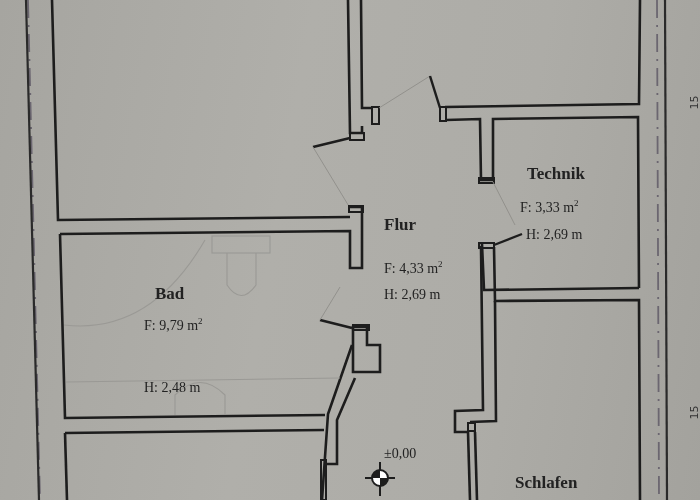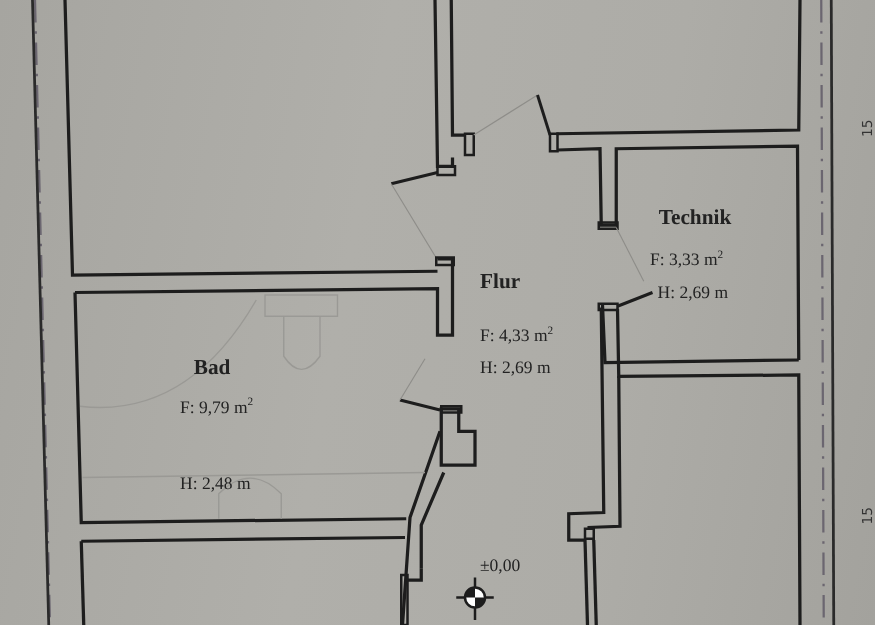--- a/index.html
+++ b/index.html
@@ -150,18 +150,19 @@
     <span>F:</span>
     <span>9,79</span>
     <span>m</span><sup>2</sup>
   </div>
   <div class="label room-metric" style="left:144px; top:365px;margin-top:16px;">
     <span>H:</span>
     <span>2,48</span>
     <span>m</span>
   </div>
 
+  <div class="label room-name" style="left:515px; top:474px;">Schlafen</div>
 
   <div class="label room-metric" style="left:384px; top:447px;">±0,00</div>
 
   <div class="dim-label" style="left:687px; top:96px;">15</div>
   <div class="dim-label" style="left:687px; top:406px;">15</div>
 </div>
 
 </body></html>

